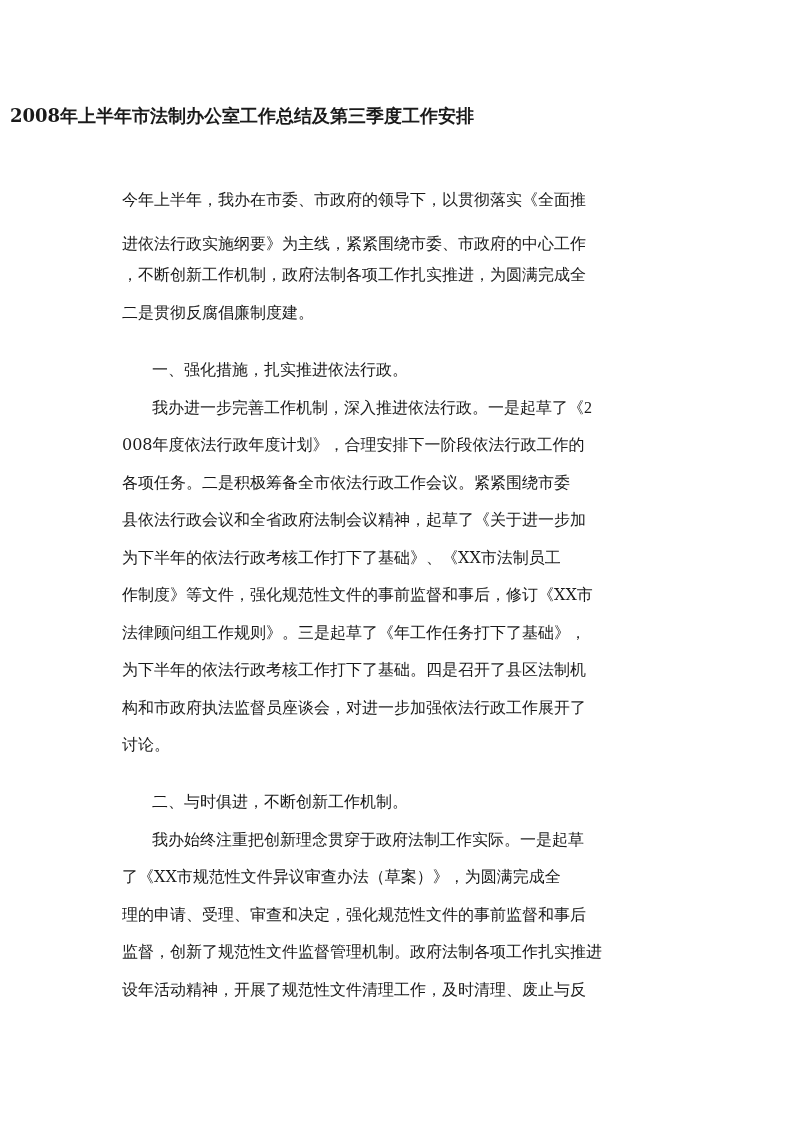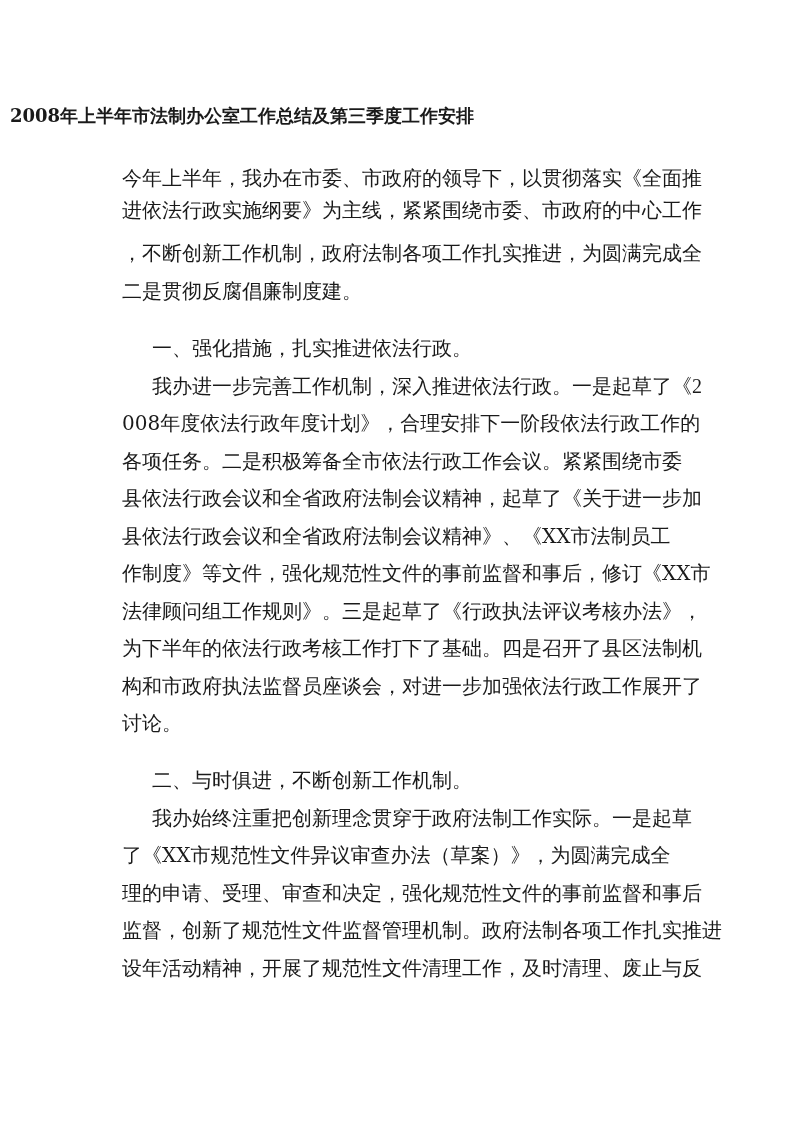--- a/index.html
+++ b/index.html
@@ -1,42 +1,42 @@
 <!DOCTYPE html>
 <html><head>
 <meta charset="utf-8">
 <style>
   html, body { margin:0; padding:0; background:#ffffff; }
   body { width:800px; height:1132px; position:relative; overflow:hidden;
          font-family:"DejaVu Serif","Liberation Serif",serif; color:#1a1a1a; }
   .title { position:absolute; left:0; width:800px; top:104px; text-align:left;
            font-family:"DejaVu Serif","Liberation Serif",serif; font-weight:bold;
            font-size:18px; letter-spacing:0px; white-space:nowrap;padding-left:10px; }
-  .line { position:absolute; left:122px; white-space:nowrap; font-size:20px;
-          line-height:24px; letter-spacing:0px; }
+  .line { position:absolute; left:122px; white-space:nowrap; font-size:16px;
+          line-height:24px; letter-spacing:0px;margin-top:22px; }
   .indent { left:152px;font-family:Liberation Serif, serif; }
 </style>
 </head>
 <body>
 
 <div>
   <div class="title">2008年上半年市法制办公室工作总结及第三季度工作安排</div>
 
   <div class="line" style="top:166px">今年上半年，我办在市委、市政府的领导下，以贯彻落实《全面推</div>
-  <div class="line" style="top:198px">进依法行政实施纲要》为主线，紧紧围绕市委、市政府的中心工作</div>
+  <div class="line" style="top:210px">进依法行政实施纲要》为主线，紧紧围绕市委、市政府的中心工作</div>
   <div class="line" style="top:241px">，不断创新工作机制，政府法制各项工作扎实推进，为圆满完成全</div>
   <div class="line" style="top:279px">二是贯彻反腐倡廉制度建。</div>
   <div class="line indent" style="top:336px">一、强化措施，扎实推进依法行政。</div>
   <div class="line indent" style="top:374px">我办进一步完善工作机制，深入推进依法行政。一是起草了《2</div>
   <div class="line" style="top:411px">008年度依法行政年度计划》，合理安排下一阶段依法行政工作的</div>
   <div class="line" style="top:449px">各项任务。二是积极筹备全市依法行政工作会议。紧紧围绕市委</div>
   <div class="line" style="top:486px">县依法行政会议和全省政府法制会议精神，起草了《关于进一步加</div>
-  <div class="line" style="top:524px">县依法行政会议和全省政府法制会议精神》、《XX市法制员工</div>
+  <div class="line" style="top:524px">为下半年的依法行政考核工作打下了基础》、《XX市法制员工</div>
   <div class="line" style="top:561px">作制度》等文件，强化规范性文件的事前监督和事后，修订《XX市</div>
-  <div class="line" style="top:599px">法律顾问组工作规则》。三是起草了《行政执法评议考核办法》，</div>
+  <div class="line" style="top:599px">法律顾问组工作规则》。三是起草了《年工作任务打下了基础》，</div>
   <div class="line" style="top:636px">为下半年的依法行政考核工作打下了基础。四是召开了县区法制机</div>
   <div class="line" style="top:674px">构和市政府执法监督员座谈会，对进一步加强依法行政工作展开了</div>
   <div class="line" style="top:711px">讨论。</div>
   <div class="line indent" style="top:768px">二、与时俱进，不断创新工作机制。</div>
   <div class="line indent" style="top:806px">我办始终注重把创新理念贯穿于政府法制工作实际。一是起草</div>
   <div class="line" style="top:843px">了《XX市规范性文件异议审查办法（草案）》，为圆满完成全</div>
   <div class="line" style="top:881px">理的申请、受理、审查和决定，强化规范性文件的事前监督和事后</div>
   <div class="line" style="top:918px">监督，创新了规范性文件监督管理机制。政府法制各项工作扎实推进</div>
   <div class="line" style="top:956px">设年活动精神，开展了规范性文件清理工作，及时清理、废止与反</div>
 </div>

